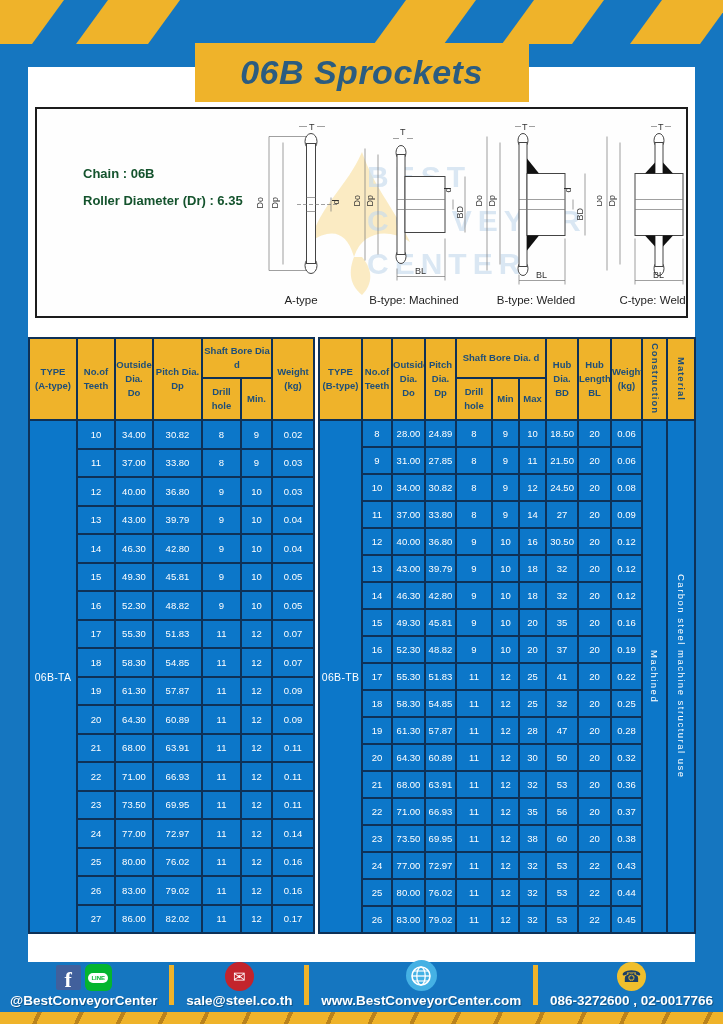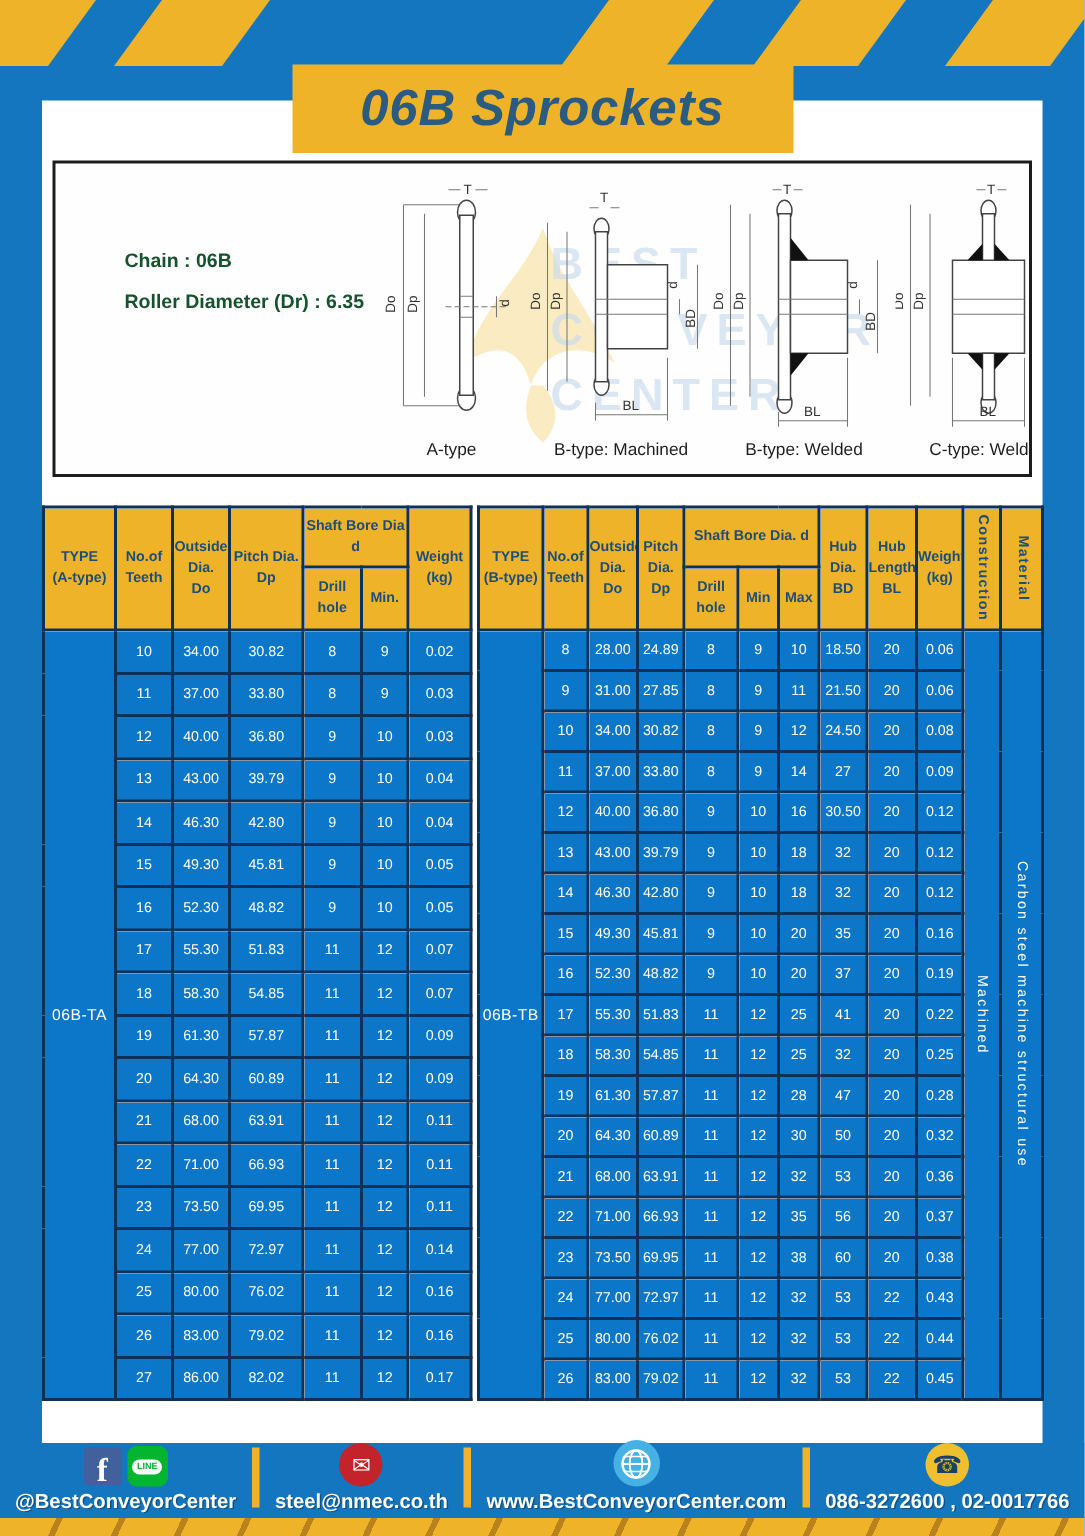--- a/index.html
+++ b/index.html
@@ -682,21 +682,21 @@
       <div class="fb">f</div>
       <div class="line-ic">
         <div class="line-bubble">LINE</div>
       </div>
     </div>
     <div class="label">@BestConveyorCenter</div>
   </div>
   <div class="divider"></div>
   <div class="contact">
     <div class="mail">✉</div>
-    <div class="label">steel@nmec.co.th</div>
+    <div class="label">sale@steel.co.th</div>
   </div>
   <div class="divider"></div>
   <div class="contact">
     <div class="globe">
       <svg width="22" height="22" viewBox="0 0 22 22">
         <circle cx="11" cy="11" r="9" fill="none" stroke="#fff" stroke-width="1.6"></circle>
         <ellipse cx="11" cy="11" rx="4.2" ry="9" fill="none" stroke="#fff" stroke-width="1.3"></ellipse>
         <line x1="2" y1="11" x2="20" y2="11" stroke="#fff" stroke-width="1.3"></line>
         <line x1="3.2" y1="6" x2="18.8" y2="6" stroke="#fff" stroke-width="1.1"></line>
         <line x1="3.2" y1="16" x2="18.8" y2="16" stroke="#fff" stroke-width="1.1"></line>

